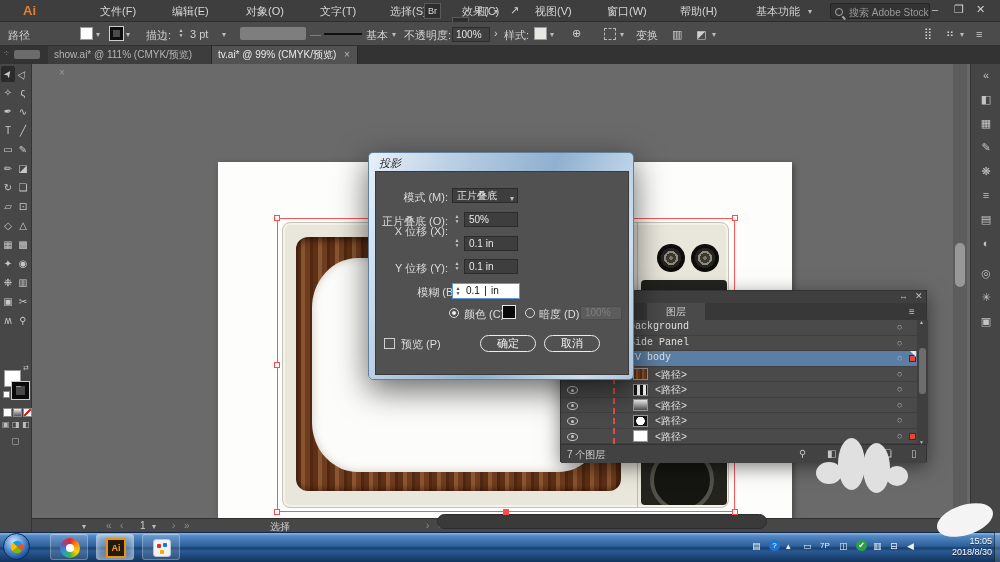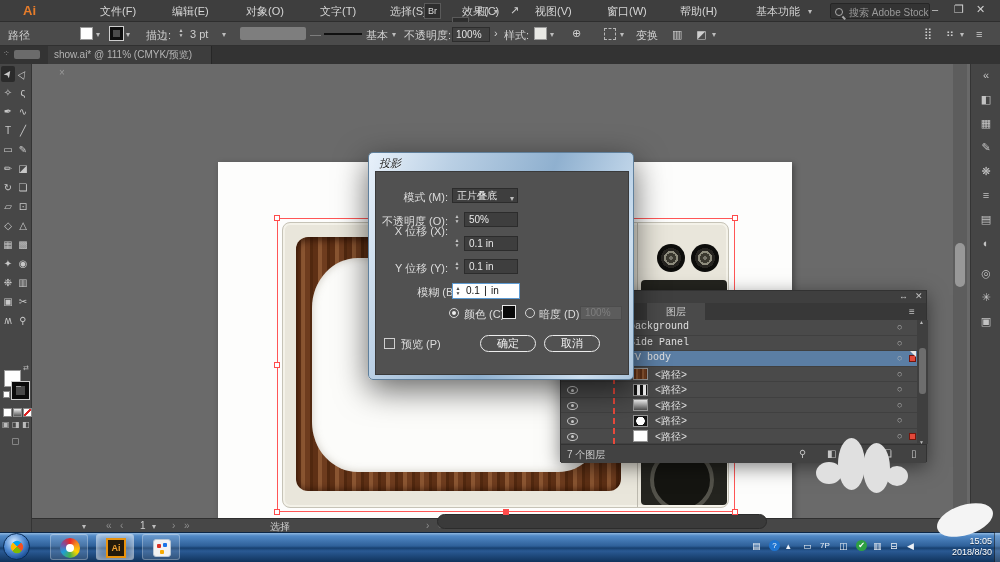--- a/index.html
+++ b/index.html
@@ -220,20 +220,24 @@
     <span class="abs txt" style="left:976px;top:6px">≡</span>
   </div>
 
   <div class="abs tabbar">
     <span class="abs" style="left:3px;top:3px;color:#8a8a8a;font-size:8px">⁘</span>
     <div class="abs" style="left:14px;top:4px;width:26px;height:9px;background:#6b6b6b;border-radius:2px"></div>
     <div class="tab" style="left:48px;width:164px;background:#3d3d3d;color:#b4b4b4">
       <span>show.ai* @ 111% (CMYK/预览)</span>
       <span style="margin-left:5px;color:#999">×</span>
     </div>
+    <div class="tab" style="left:212px;width:146px;background:#525252;color:#e9e9e9">
+      <span>tv.ai* @ 99% (CMYK/预览)</span>
+      <span style="margin-left:5px;color:#bbb">×</span>
+    </div>
   </div>
 
   <div class="abs canvas-bg"></div>
   <div class="abs artboard"></div>
 
   <div class="abs tv-body"></div>
   <div class="abs tv-seam"></div>
   <div class="abs knob" style="left:657px;top:244px"></div>
   <div class="abs knob" style="left:691px;top:244px"></div>
   <div class="abs grille">
@@ -410,21 +414,21 @@
   <div class="abs dialog">
     <span class="dlg-title">投影</span>
     <div class="dlg-body">
 
       <span class="dlbl" style="left:0;top:18px">模式 (M):</span>
       <div class="dfield" style="left:76px;top:16px;width:66px">
         <span>正片叠底</span>
         <span class="caret" style="position:absolute;right:3px;top:3px">▾</span>
       </div>
 
-      <span class="dlbl" style="left:0;top:42px">不透明度 (O):</span>
+      <span class="dlbl" style="left:0;top:42px">正片叠底 (O):</span>
       <span class="stepper" style="left:76px;top:40px"><span>▲</span><br><span>▼</span></span>
       <div class="dfield" style="left:88px;top:40px;width:54px">50%</div>
 
       <span class="dlbl" style="left:0;top:52px">X 位移 (X):</span>
       <span class="stepper" style="left:76px;top:64px"><span>▲</span><br><span>▼</span></span>
       <div class="dfield" style="left:88px;top:64px;width:54px">0.1 in</div>
 
       <span class="dlbl" style="left:0;top:89px">Y 位移 (Y):</span>
       <span class="stepper" style="left:76px;top:87px"><span>▲</span><br><span>▼</span></span>
       <div class="dfield" style="left:88px;top:87px;width:54px">0.1 in</div>

